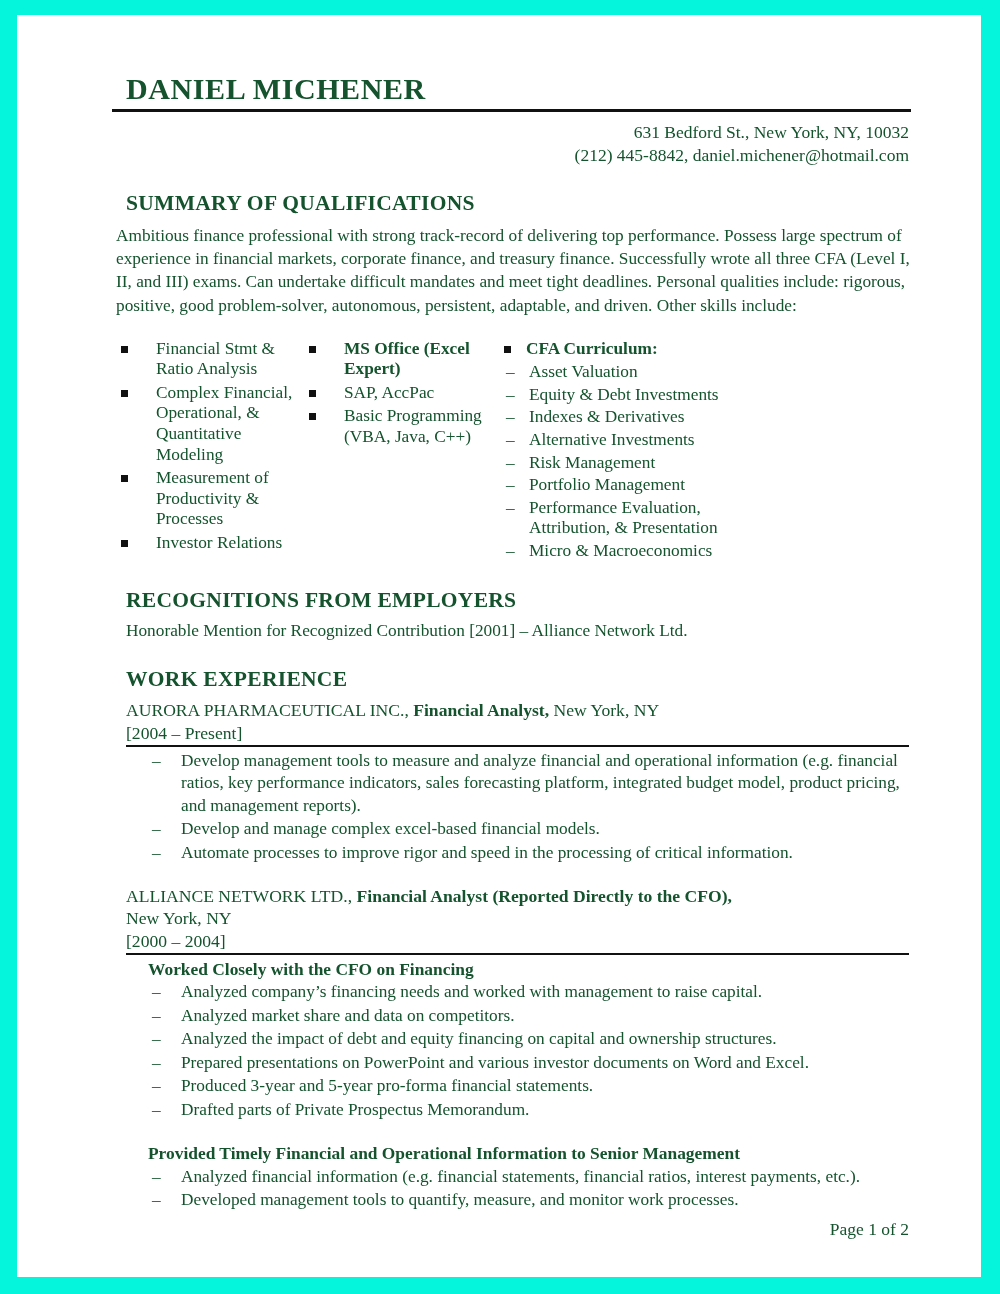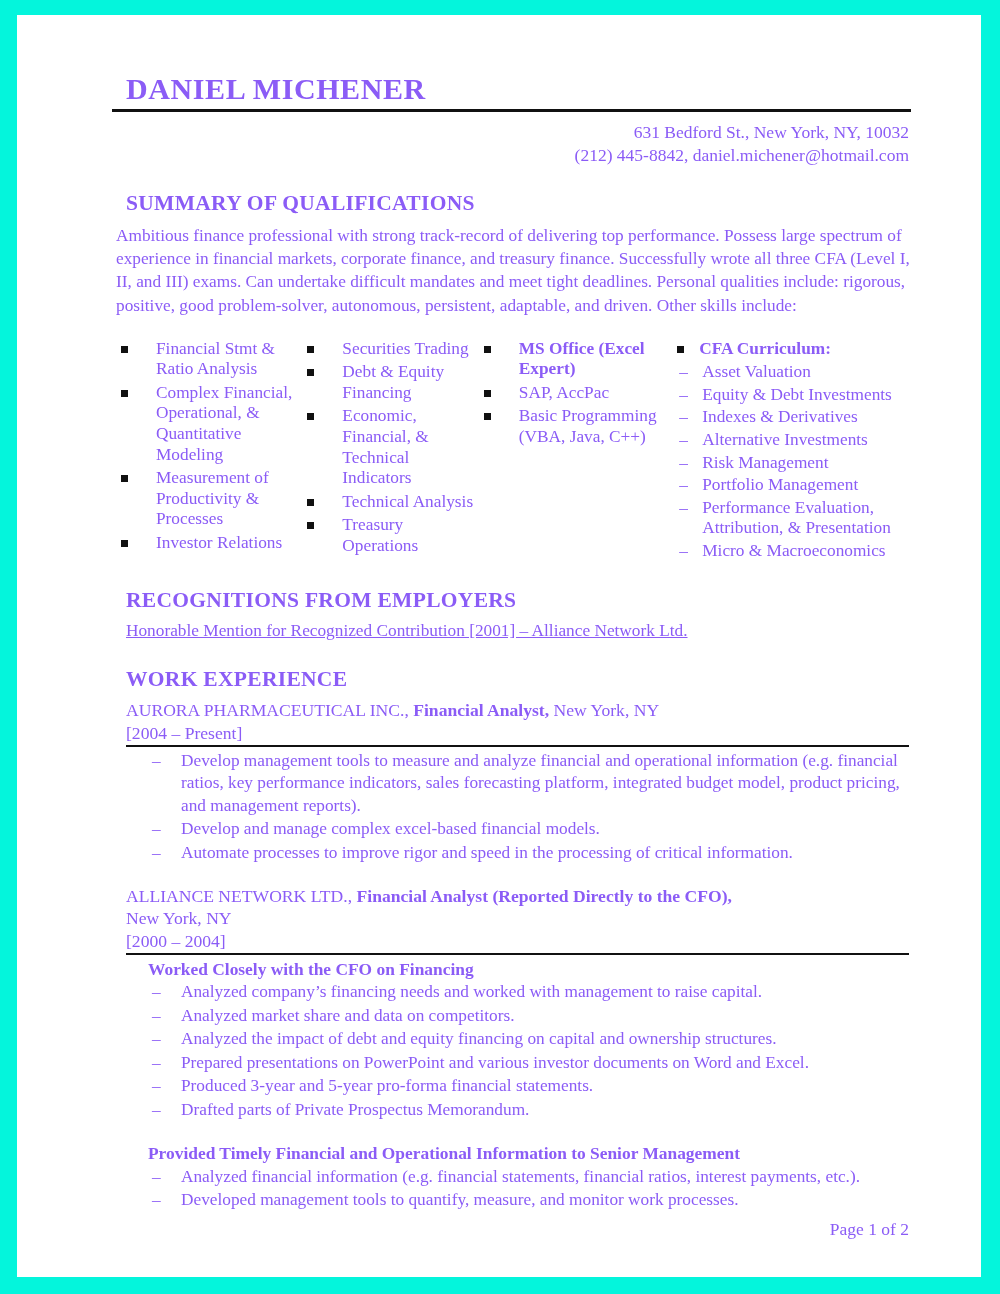--- a/index.html
+++ b/index.html
@@ -25,21 +25,21 @@
     overflow: hidden;
   }
   #sheet {
     position: absolute;
     left: 0;
     top: 0;
     width: 964px;
     height: 1262px;
     padding: 58px 70px 0 95px;
     box-sizing: border-box;
-    color: #8b5cf6;
+    color: #14532d;
   }
 
   
   .name {
     font-size: 30px;
     font-weight: bold;
     letter-spacing: 0.6px;
     line-height: 1.05;
     margin: 0;
     padding: 0 0 4px 14px;
@@ -139,21 +139,20 @@
     background: #111;
   }
   .col-4 ul.dash { margin-left: 18px; }
   .col-4 ul.dash > li { padding-left: 23px; }
 
   
   .recog {
     font-size: 17.3px;
     line-height: 1.3;
     margin: 0 0 0 14px;
-    text-decoration: underline;
   }
 
   
   .job { margin-left: 14px; margin-right: 2px; }
   .job-head {
     display: flex;
     justify-content: space-between;
     align-items: flex-start;
     font-size: 17.6px;
     line-height: 1.26;
@@ -220,29 +219,20 @@
     <h2 class="section">SUMMARY OF QUALIFICATIONS</h2>
     <p class="para">Ambitious finance professional with strong track-record of delivering top performance.  Possess large spectrum of experience in financial markets, corporate finance, and treasury finance.  Successfully wrote all three CFA (Level I, II, and III) exams.  Can undertake difficult mandates and meet tight deadlines.  Personal qualities include: rigorous, positive, good problem-solver, autonomous, persistent, adaptable, and driven.  Other skills include:</p>
 
     <div class="skills">
       <div class="col col-1">
         <ul class="sq">
           <li>Financial Stmt &amp; Ratio Analysis</li>
           <li>Complex Financial, Operational, &amp; Quantitative Modeling</li>
           <li>Measurement of Productivity &amp; Processes</li>
           <li>Investor Relations</li>
-        </ul>
-      </div>
-      <div class="col col-2">
-        <ul class="sq">
-          <li>Securities Trading</li>
-          <li>Debt &amp; Equity Financing</li>
-          <li>Economic, Financial, &amp; Technical Indicators</li>
-          <li>Technical Analysis</li>
-          <li>Treasury Operations</li>
         </ul>
       </div>
       <div class="col col-3">
         <ul class="sq">
           <li class="bold">MS Office (Excel Expert)</li>
           <li>SAP, AccPac</li>
           <li>Basic Programming (VBA, Java, C++)</li>
         </ul>
       </div>
       <div class="col col-4">

